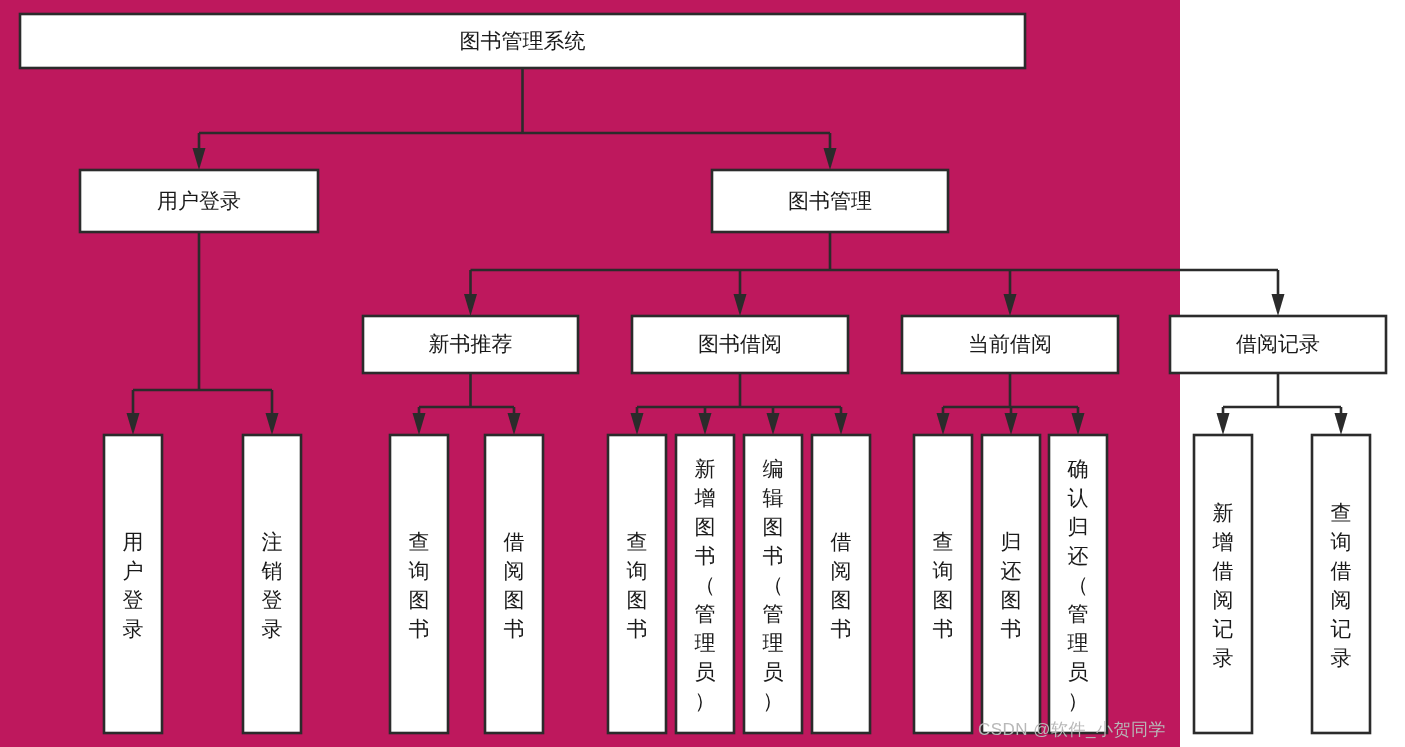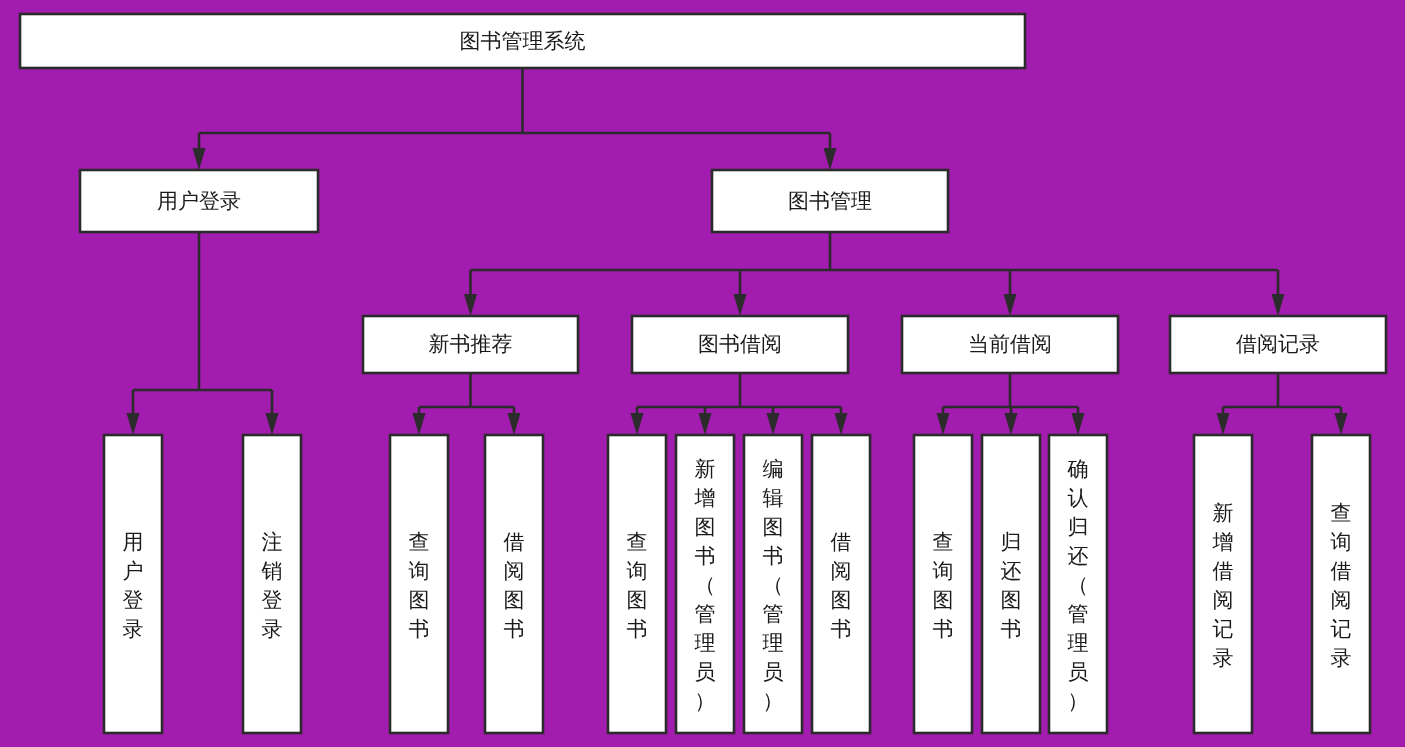--- a/index.html
+++ b/index.html
@@ -8,23 +8,23 @@
     background: #ffffff;
   }
   body {
     width: 1405px;
     height: 747px;
     font-family: "Liberation Sans", "DejaVu Sans", sans-serif;
     overflow: hidden;
   }
   #diagram-root {
     position: relative;
-    width: 1405px;
+    width: 1180px;
     height: 747px;
-    background: #a21caf;
+    background: #be185d;
   }
   svg#tree-svg {
     position: absolute;
     left: 0;
     top: 0;
     width: 1405px;
     height: 747px;
     display: block;
   }
   .node-box {
@@ -216,13 +216,14 @@
         <g>
           <rect x="1194" y="435" width="58" height="298" class="node-box"></rect>
           <text x="1223" y="0" class="leaf-label"><tspan x="1223" y="519.62">新</tspan><tspan x="1223" y="548.62">增</tspan><tspan x="1223" y="577.62">借</tspan><tspan x="1223" y="606.62">阅</tspan><tspan x="1223" y="635.62">记</tspan><tspan x="1223" y="664.62">录</tspan></text>
         </g>
         <g>
           <rect x="1312" y="435" width="58" height="298" class="node-box"></rect>
           <text x="1341" y="0" class="leaf-label"><tspan x="1341" y="519.62">查</tspan><tspan x="1341" y="548.62">询</tspan><tspan x="1341" y="577.62">借</tspan><tspan x="1341" y="606.62">阅</tspan><tspan x="1341" y="635.62">记</tspan><tspan x="1341" y="664.62">录</tspan></text>
         </g>
       </g>
   </svg>
+  <div class="watermark-text">CSDN @软件_小贺同学</div>
 </div>
 
 </body></html>

